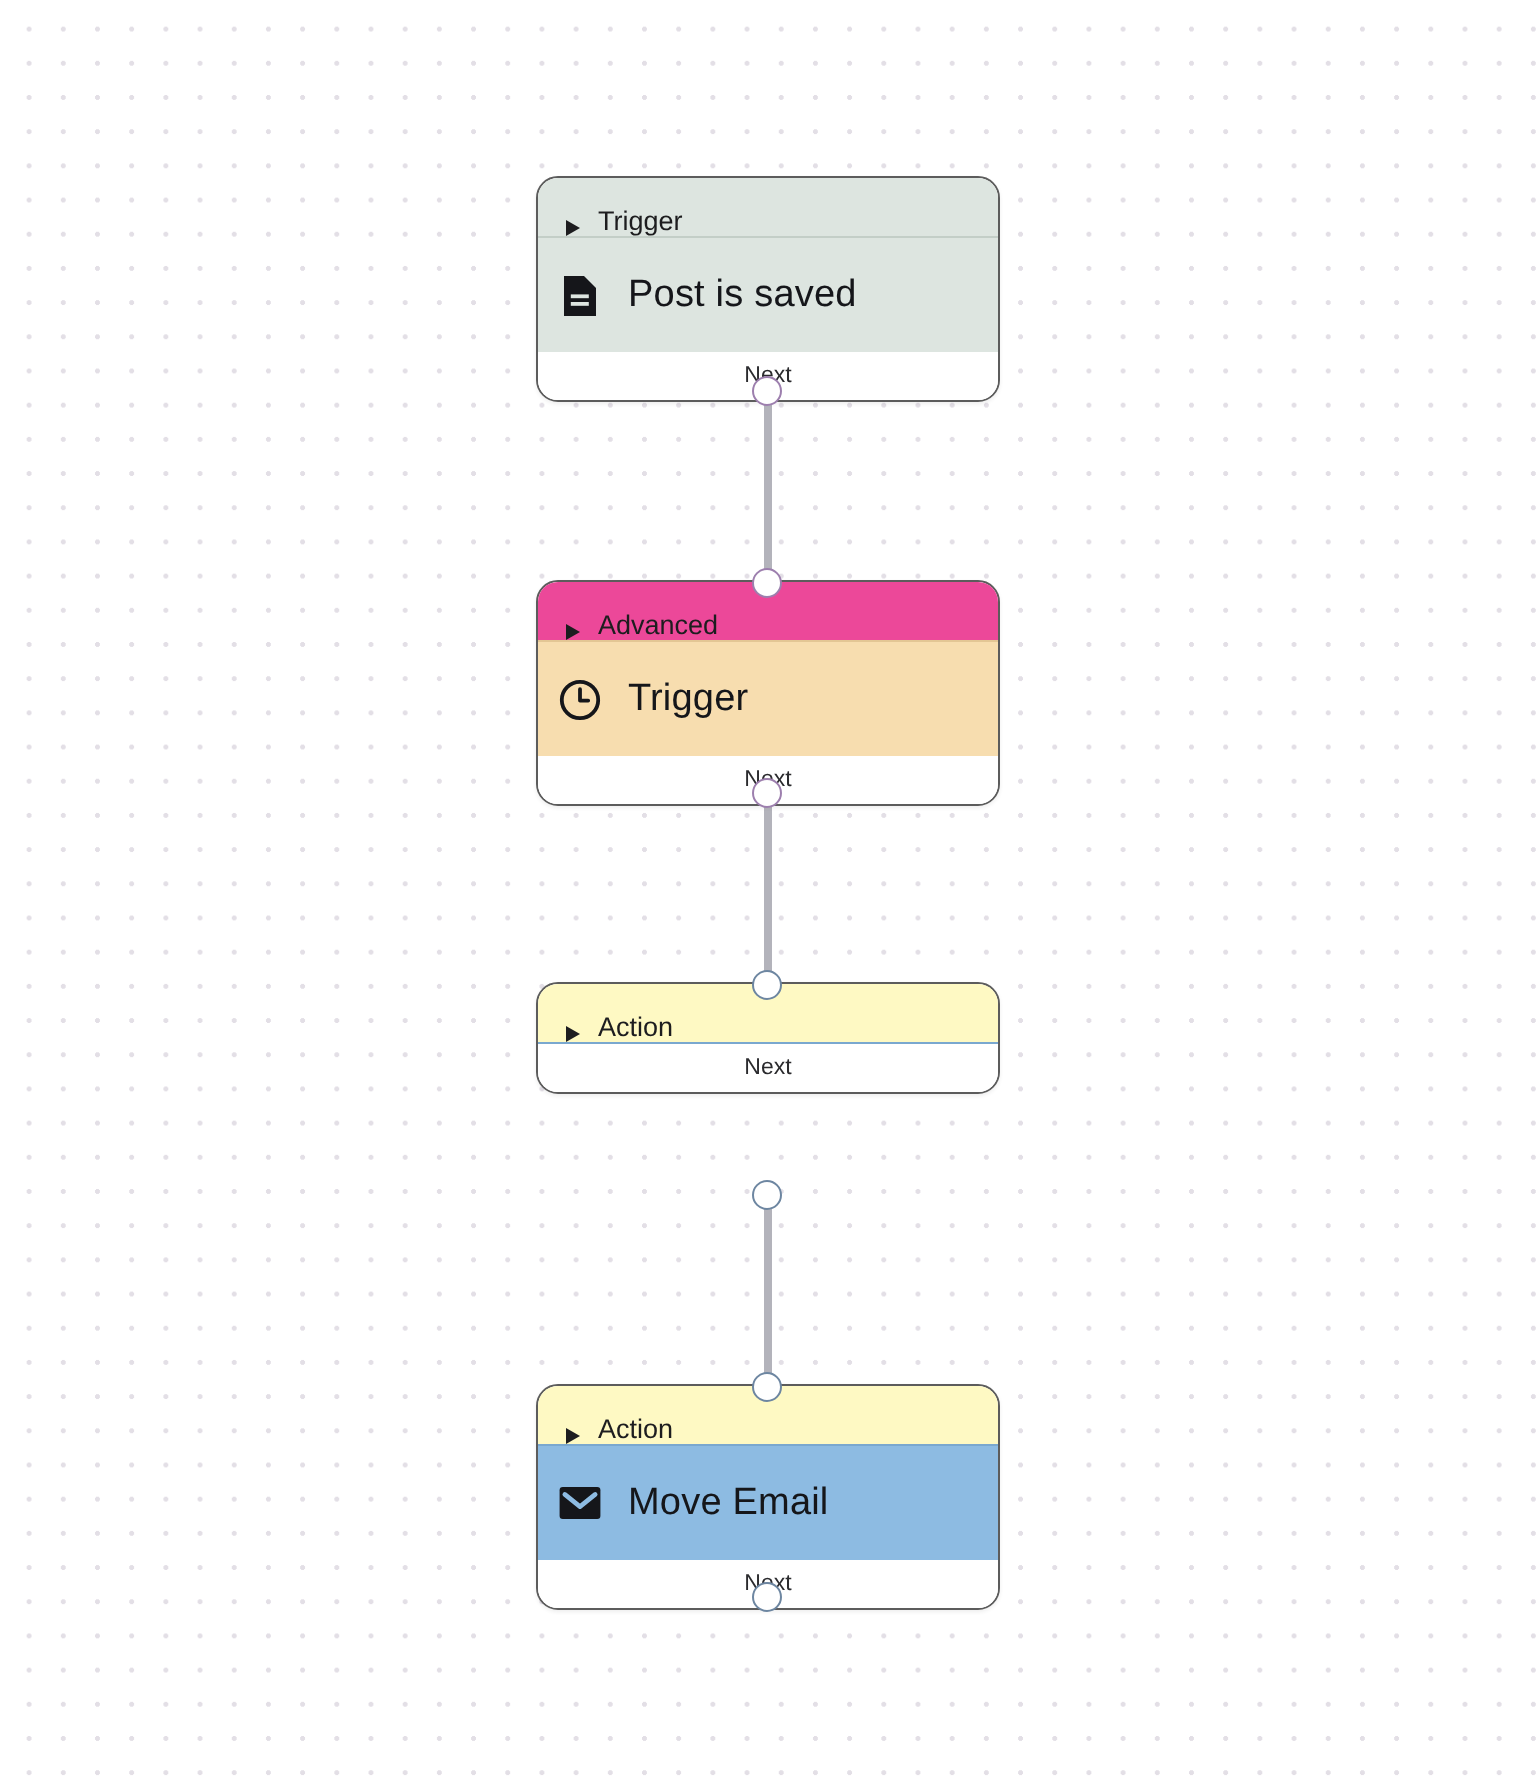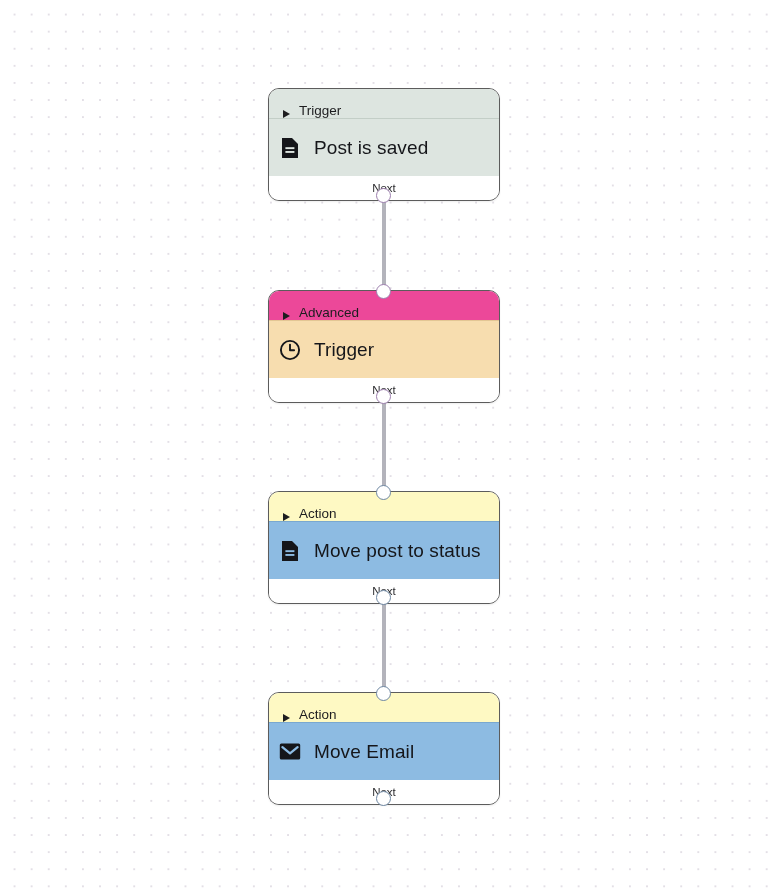--- a/index.html
+++ b/index.html
@@ -183,30 +183,20 @@
   </div>
   <div class="port tan" style="top:284px;"></div>
   <div class="port tan" style="top:389px;"></div>
 
   <div class="node n-action" style="top:491px;">
     <div class="node-header">
       <span class="disclosure"></span>
       <span>Action</span>
     </div>
     <div class="node-divider"></div>
-    <div class="node-body">
-      <span class="node-icon">
-        <svg width="20" height="22" viewBox="0 0 20 22" aria-hidden="true">
-          <path d="M2 1 h10 l6 6 v14 a0 0 0 0 1 0 0 H2 Z" fill="#15161a"></path>
-          <rect x="5.4" y="10.2" width="9" height="1.9" fill="#8dbbe2"></rect>
-          <rect x="5.4" y="14.0" width="9" height="1.9" fill="#8dbbe2"></rect>
-        </svg>
-      </span>
-      <span class="node-title">Move post to status</span>
-    </div>
     <div class="node-footer">
       <span>Next</span>
     </div>
   </div>
   <div class="port steel" style="top:485px;"></div>
   <div class="port steel" style="top:590px;"></div>
 
   <div class="node n-action" style="top:692px;">
     <div class="node-header">
       <span class="disclosure"></span>

